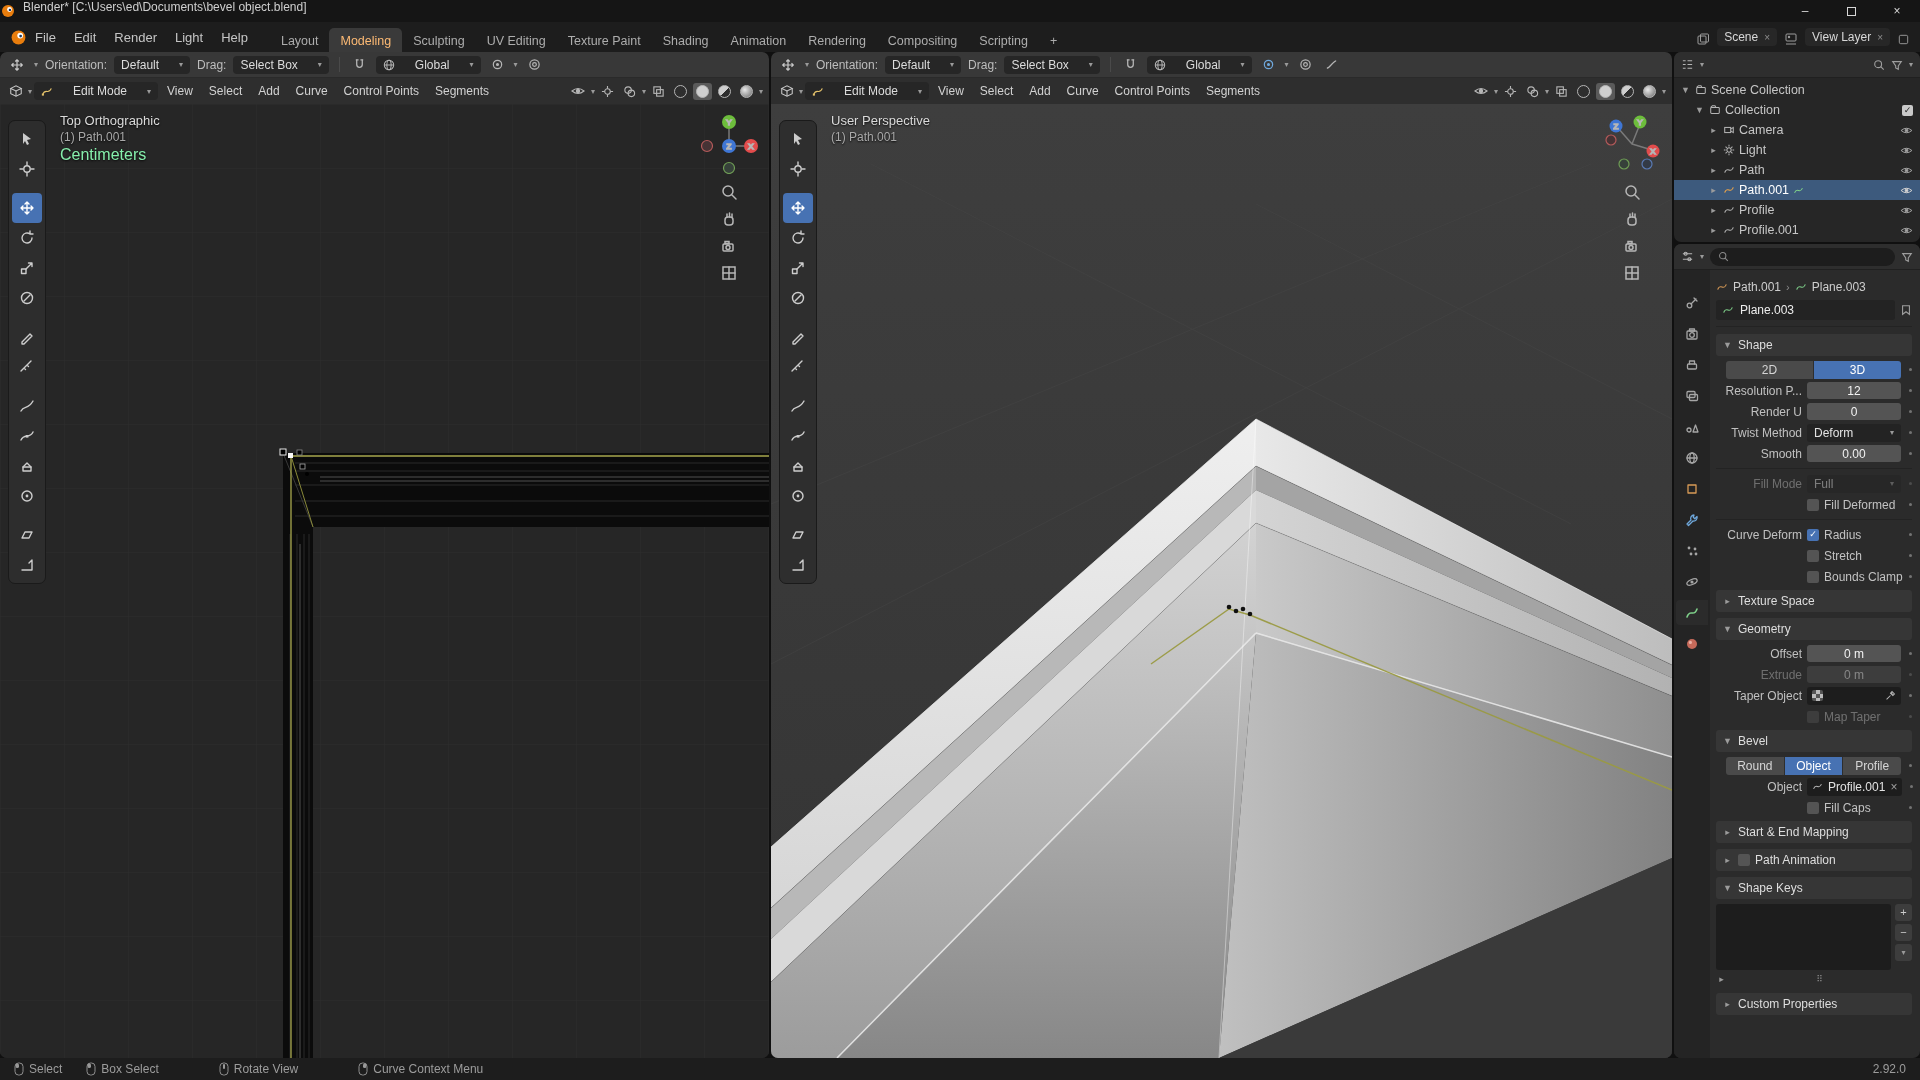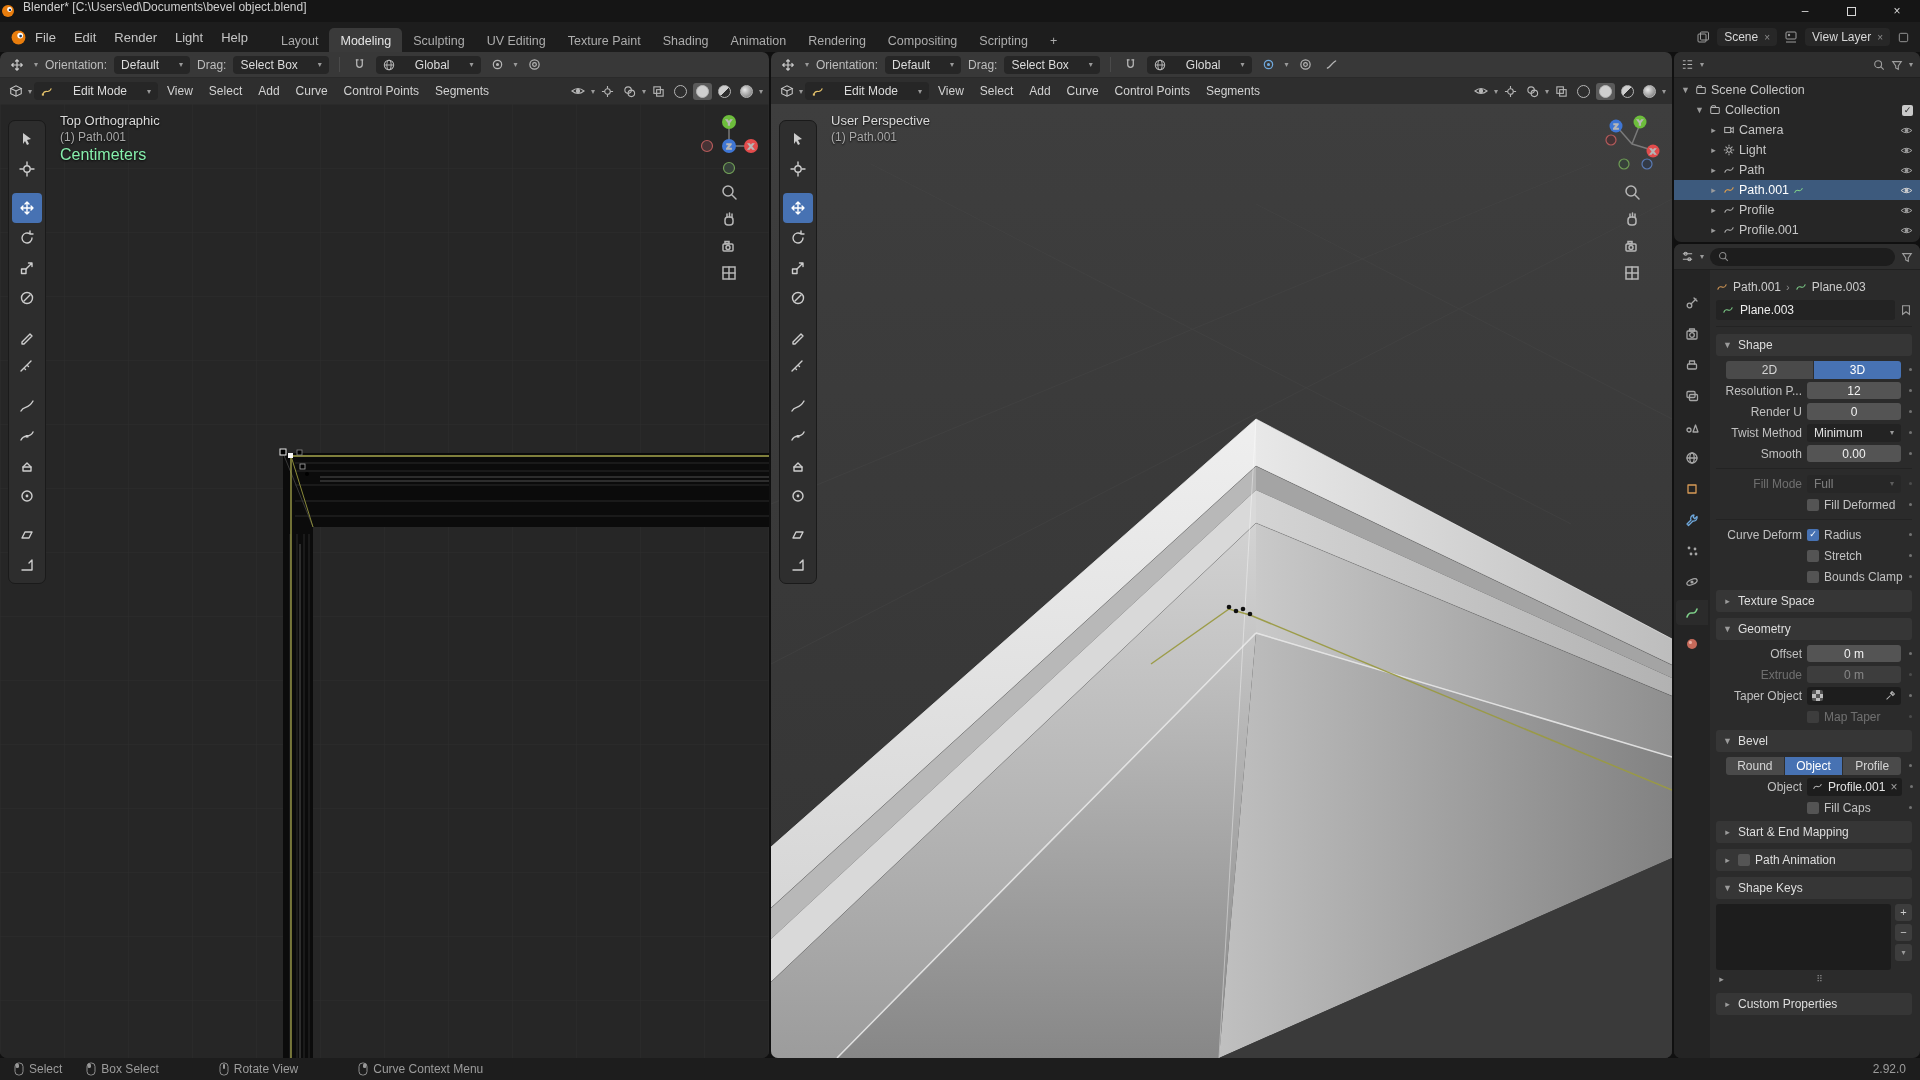--- a/index.html
+++ b/index.html
@@ -10,22 +10,22 @@
 .titlebar{height:22px;background:#151515;display:flex;gap:8px;padding-left:1px;color:#cfcfcf;font-size:12px}
 .win-controls{margin-left:auto;display:flex;height:100%}
 .win-btn{width:46px;display:flex;align-items:center;justify-content:center;color:#d6d6d6;font-size:12px}
 .maxbox{width:9px;height:9px;border:1px solid #d6d6d6}
 
 .menubar{height:30px;background:#1d1d1d;display:flex;align-items:center;padding:0 10px;color:#c5c5c5}
 .menus{display:flex;gap:2px}
 .menu-btn{padding:3px 8px;border-radius:4px;font-size:13px}
 .ws-tabs{display:flex;margin-left:14px;align-self:flex-end}
 .ws-tab{padding:6px 11px 4px;border-radius:5px 5px 0 0;color:#adadad;font-size:12.5px;white-space:nowrap}
-.ws-tab.active{background:#3a3a3a;color:#e5e5e5}
-.top-right{margin-left:auto;display:flex;align-items:center;gap:7px}
+.ws-tab.active{background:#3a3a3a;color:#fdba74}
+.top-right{margin-left:auto;display:flex;align-items:flex-end;gap:7px}
 .chip{background:#272727;border-radius:4px;padding:2px 7px;display:flex;align-items:center;gap:6px;color:#d8d8d8;font-size:12px}
 .chip .x{color:#8d8d8d;font-size:10px}
 .mini-ic{display:inline-flex;align-items:center;justify-content:center;color:#9d9d9d}
 
 .main{display:flex;height:1006px;background:#101010;gap:2px}
 .vp{display:flex;flex-direction:column;min-width:0;border-radius:7px;overflow:hidden}
 .vp-left{width:769px}
 .vp-right{width:901px}
 .side{flex:1;display:flex;flex-direction:column;min-width:0;gap:2px}
 
@@ -1096,21 +1096,21 @@
           <div class="prow">
             <span class="plabel">Render U</span>
             <div class="numf">
                 <span>0</span>
               </div>
             <span class="dot"></span>
           </div>
           <div class="prow">
             <span class="plabel">Twist Method</span>
             <div class="ddf">
-                <span>Minimum</span>
+                <span>Deform</span>
                 <span style="margin-left:auto" class="caret">▾</span>
               </div>
             <span class="dot"></span>
           </div>
           <div class="prow">
             <span class="plabel">Smooth</span>
             <div class="numf">
                 <span>0.00</span>
               </div>
             <span class="dot"></span>

